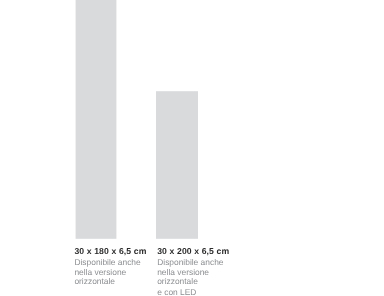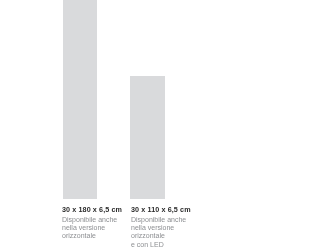--- a/index.html
+++ b/index.html
@@ -83,21 +83,21 @@
   <div class="caption-col" id="caption-col-1">
     <div class="caption-title">30 x 180 x 6,5 cm</div>
     <div class="caption-body">
       <span>Disponibile anche</span>
       <span>nella versione</span>
       <span>orizzontale</span>
     </div>
   </div>
 
   <div class="caption-col" id="caption-col-2">
-    <div class="caption-title">30 x 110 x 6,5 cm</div>
+    <div class="caption-title">30 x 200 x 6,5 cm</div>
     <div class="caption-body">
       <span>Disponibile anche</span>
       <span>nella versione</span>
       <span>orizzontale</span>
       <span>e con LED</span>
     </div>
   </div>
 
 </div>
 

